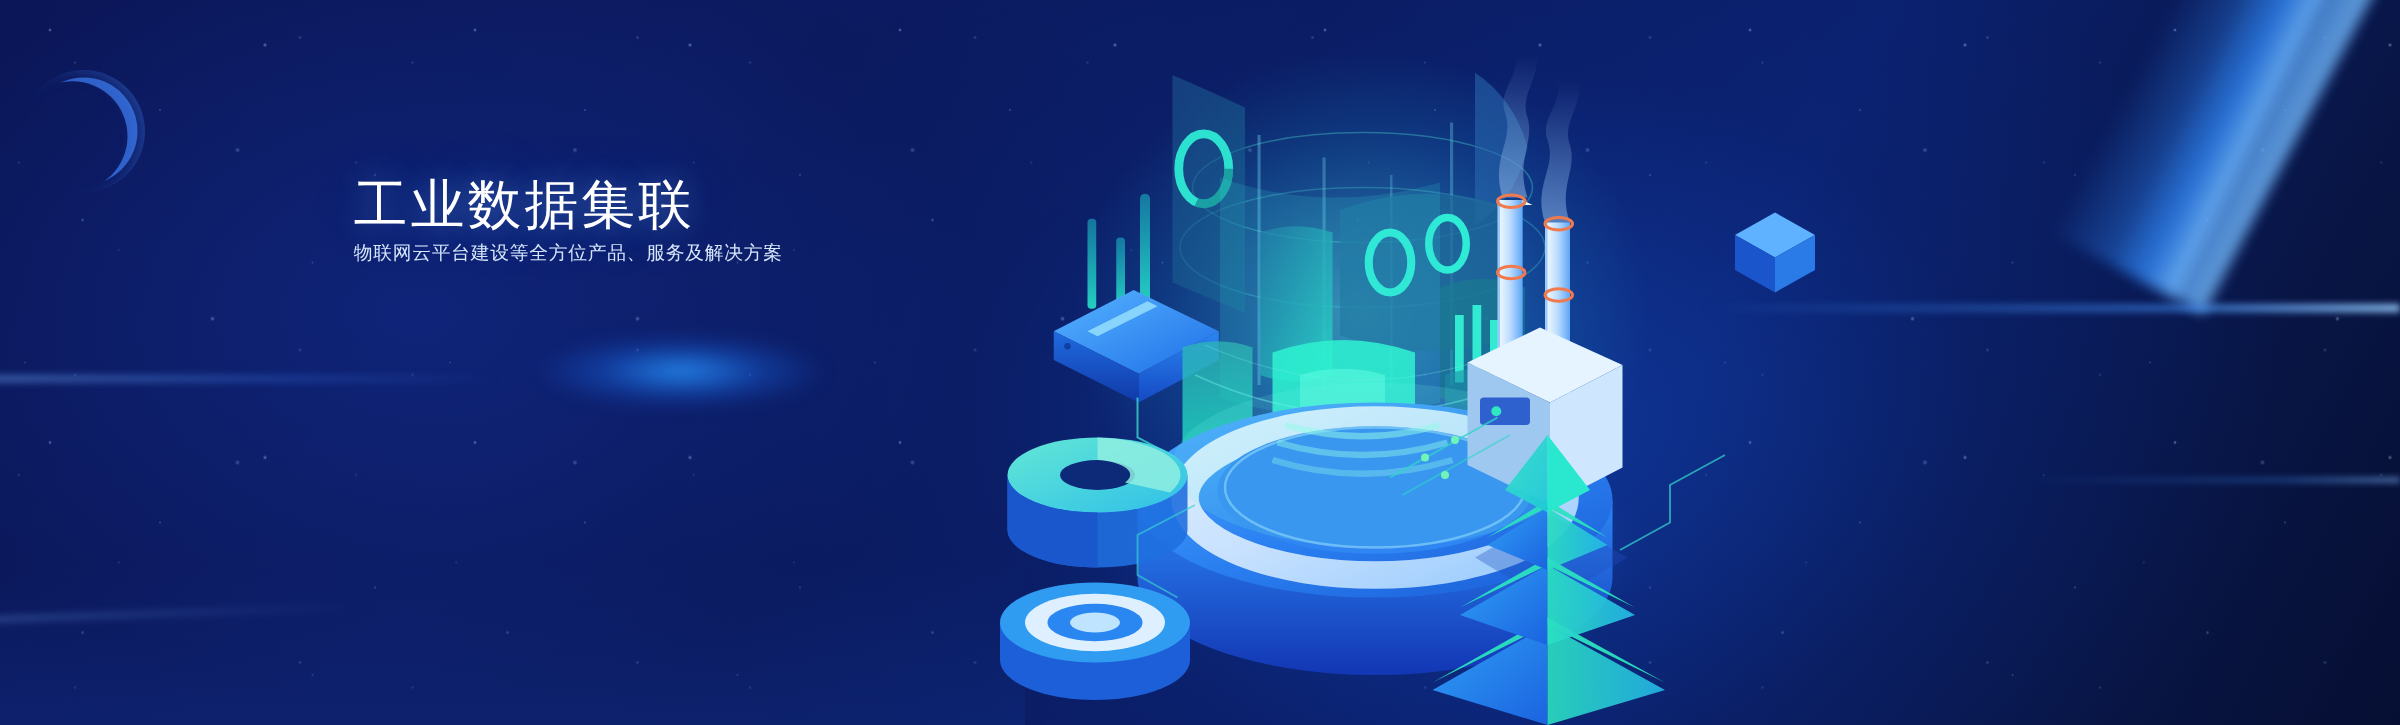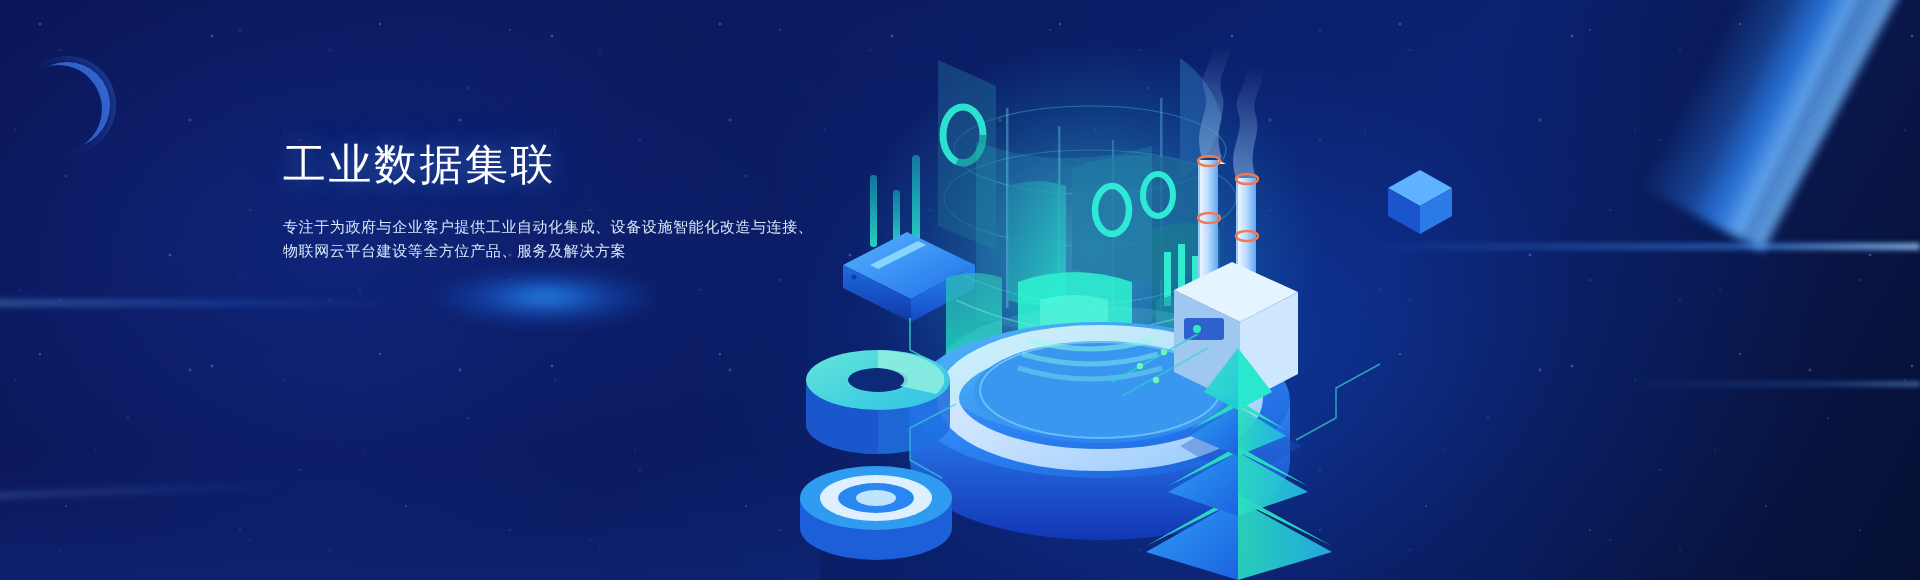--- a/index.html
+++ b/index.html
@@ -376,17 +376,16 @@
       <g>
         <path d="M628 188 L660 170 L692 188 L660 206 Z" fill="#5fb2ff"></path>
         <path d="M628 188 L628 216 L660 234 L660 206 Z" fill="#1a55cc"></path>
         <path d="M660 206 L660 234 L692 216 L692 188 Z" fill="#2a7ae8"></path>
       </g>
     </svg>
   </div>
 
   <div class="copy">
     <div class="title">工业数据集联</div>
-    <div class="subtitle">专注于为政府与企业客户提供工业自动化集成、设备设施智能化改造与连接、</div>
     <div class="subtitle" style="margin-top:0">物联网云平台建设等全方位产品、服务及解决方案</div>
   </div>
 
 </div>
 
 </body></html>

